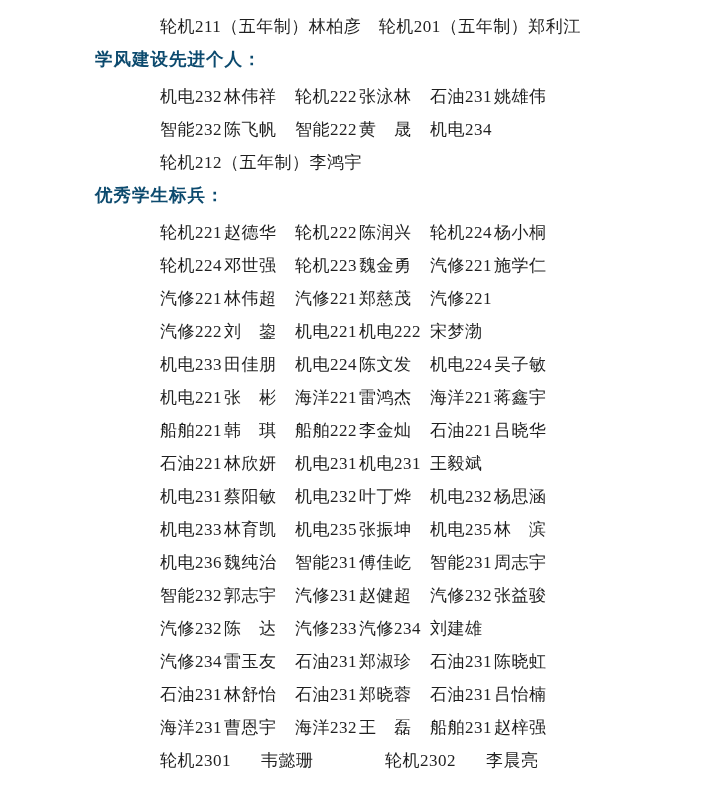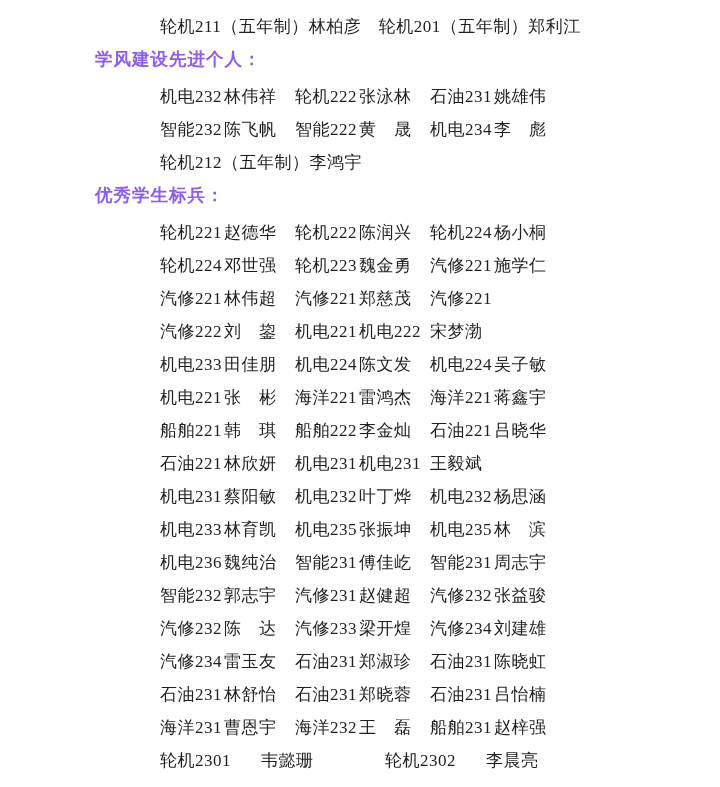--- a/index.html
+++ b/index.html
@@ -31,55 +31,55 @@
   .indent {
     margin-left: 65px;
   }
   .heading {
     margin: 0 0 4px 0;
     height: 33px;
     line-height: 33px;
     font-size: 17.5px;
     font-weight: 700;
     letter-spacing: 1px;
-    color: #8b5cf6;
+    color: #0c4a6e;
   }
   .pairs-row {
     display: grid;
     grid-template-columns: 64px 71px 64px 71px 64px auto;
   }
   .pairs-row.wide {
     grid-template-columns: 101px 124px 101px auto;
   }
   .class-label, .student-name {
     display: inline-block;
   }
 </style>
 </head>
 <body style="background: rgb(255, 255, 255); color: rgb(31, 31, 31);">
 
 <main class="page">
   <p class="row indent">轮机211（五年制）林柏彦　轮机201（五年制）郑利江</p>
   <div id="sections">
       <h2 class="heading">学风建设先进个人：</h2>
       <p class="row indent pairs-row"><span class="class-label">机电232</span><span class="student-name">林伟祥</span><span class="class-label">轮机222</span><span class="student-name">张泳林</span><span class="class-label">石油231</span><span class="student-name">姚雄伟</span></p>
-      <p class="row indent pairs-row"><span class="class-label">智能232</span><span class="student-name">陈飞帆</span><span class="class-label">智能222</span><span class="student-name">黄　晟</span><span class="class-label">机电234</span><span class="student-name">李　彪</span></p>
+      <p class="row indent pairs-row"><span class="class-label">智能232</span><span class="student-name">陈飞帆</span><span class="class-label">智能222</span><span class="student-name">黄　晟</span><span class="class-label">机电234</span></p>
       <p class="row indent">轮机212（五年制）李鸿宇</p>
       <h2 class="heading">优秀学生标兵：</h2>
       <p class="row indent pairs-row"><span class="class-label">轮机221</span><span class="student-name">赵德华</span><span class="class-label">轮机222</span><span class="student-name">陈润兴</span><span class="class-label">轮机224</span><span class="student-name">杨小桐</span></p>
       <p class="row indent pairs-row"><span class="class-label">轮机224</span><span class="student-name">邓世强</span><span class="class-label">轮机223</span><span class="student-name">魏金勇</span><span class="class-label">汽修221</span><span class="student-name">施学仁</span></p>
       <p class="row indent pairs-row"><span class="class-label">汽修221</span><span class="student-name">林伟超</span><span class="class-label">汽修221</span><span class="student-name">郑慈茂</span><span class="class-label">汽修221</span></p>
       <p class="row indent pairs-row"><span class="class-label">汽修222</span><span class="student-name">刘　鋆</span><span class="class-label">机电221</span><span class="class-label">机电222</span><span class="student-name">宋梦渤</span></p>
       <p class="row indent pairs-row"><span class="class-label">机电233</span><span class="student-name">田佳朋</span><span class="class-label">机电224</span><span class="student-name">陈文发</span><span class="class-label">机电224</span><span class="student-name">吴子敏</span></p>
       <p class="row indent pairs-row"><span class="class-label">机电221</span><span class="student-name">张　彬</span><span class="class-label">海洋221</span><span class="student-name">雷鸿杰</span><span class="class-label">海洋221</span><span class="student-name">蒋鑫宇</span></p>
       <p class="row indent pairs-row"><span class="class-label">船舶221</span><span class="student-name">韩　琪</span><span class="class-label">船舶222</span><span class="student-name">李金灿</span><span class="class-label">石油221</span><span class="student-name">吕晓华</span></p>
       <p class="row indent pairs-row"><span class="class-label">石油221</span><span class="student-name">林欣妍</span><span class="class-label">机电231</span><span class="class-label">机电231</span><span class="student-name">王毅斌</span></p>
       <p class="row indent pairs-row"><span class="class-label">机电231</span><span class="student-name">蔡阳敏</span><span class="class-label">机电232</span><span class="student-name">叶丁烨</span><span class="class-label">机电232</span><span class="student-name">杨思涵</span></p>
       <p class="row indent pairs-row"><span class="class-label">机电233</span><span class="student-name">林育凯</span><span class="class-label">机电235</span><span class="student-name">张振坤</span><span class="class-label">机电235</span><span class="student-name">林　滨</span></p>
       <p class="row indent pairs-row"><span class="class-label">机电236</span><span class="student-name">魏纯治</span><span class="class-label">智能231</span><span class="student-name">傅佳屹</span><span class="class-label">智能231</span><span class="student-name">周志宇</span></p>
       <p class="row indent pairs-row"><span class="class-label">智能232</span><span class="student-name">郭志宇</span><span class="class-label">汽修231</span><span class="student-name">赵健超</span><span class="class-label">汽修232</span><span class="student-name">张益骏</span></p>
-      <p class="row indent pairs-row"><span class="class-label">汽修232</span><span class="student-name">陈　达</span><span class="class-label">汽修233</span><span class="student-name">梁开煌</span><span class="class-label">汽修234</span><span class="student-name">刘建雄</span></p>
+      <p class="row indent pairs-row"><span class="class-label">汽修232</span><span class="student-name">陈　达</span><span class="class-label">汽修233</span><span class="class-label">汽修234</span><span class="student-name">刘建雄</span></p>
       <p class="row indent pairs-row"><span class="class-label">汽修234</span><span class="student-name">雷玉友</span><span class="class-label">石油231</span><span class="student-name">郑淑珍</span><span class="class-label">石油231</span><span class="student-name">陈晓虹</span></p>
       <p class="row indent pairs-row"><span class="class-label">石油231</span><span class="student-name">林舒怡</span><span class="class-label">石油231</span><span class="student-name">郑晓蓉</span><span class="class-label">石油231</span><span class="student-name">吕怡楠</span></p>
       <p class="row indent pairs-row"><span class="class-label">海洋231</span><span class="student-name">曹恩宇</span><span class="class-label">海洋232</span><span class="student-name">王　磊</span><span class="class-label">船舶231</span><span class="student-name">赵梓强</span></p>
       <p class="row indent pairs-row wide"><span class="class-label">轮机2301</span><span class="student-name">韦懿珊</span><span class="class-label">轮机2302</span><span class="student-name">李晨亮</span></p>
     </div>
 </main>
 
 </body></html>

